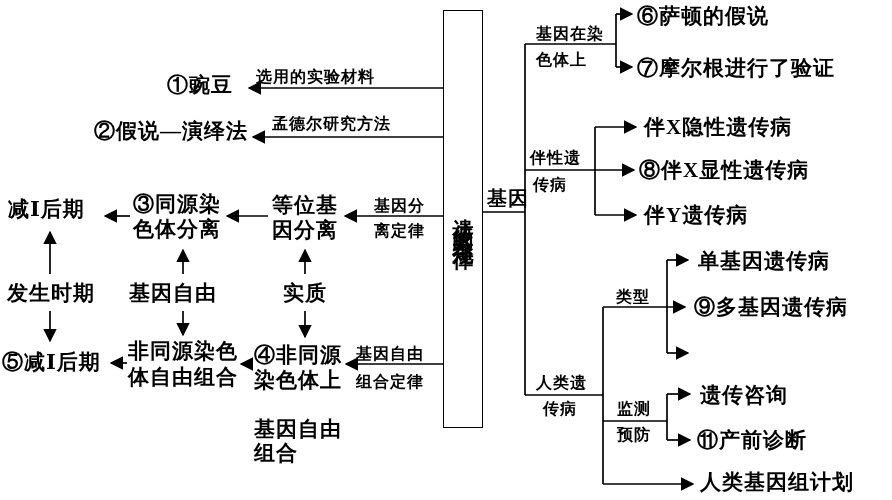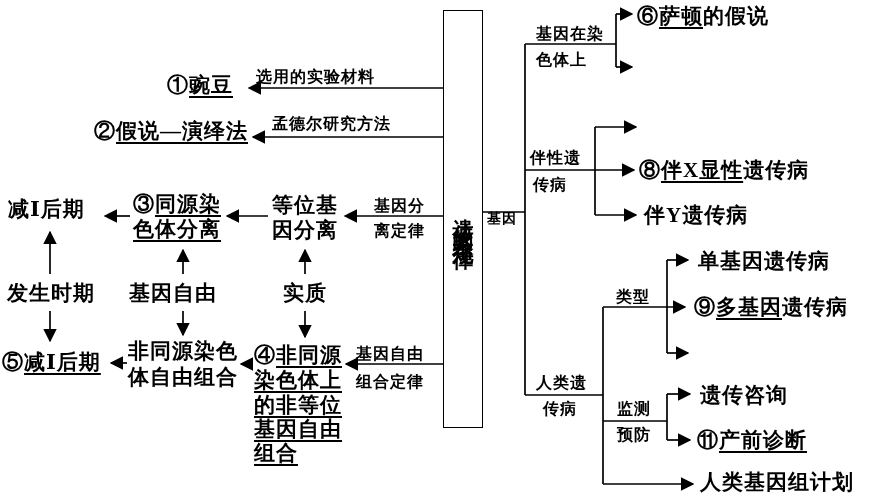--- a/index.html
+++ b/index.html
@@ -4,22 +4,22 @@
 <style>
   html,body{margin:0;padding:0;background:#ffffff;}
   #canvas{
     position:relative;width:892px;height:500px;background:#ffffff;
     font-family:"Liberation Serif","DejaVu Serif",serif;
     font-weight:bold;color:#000;overflow:hidden;
   }
   #wires{position:absolute;left:0;top:0;width:892px;height:500px;}
   .t{position:absolute;white-space:nowrap;font-size:21px;line-height:22px;letter-spacing:1px;}
   .lbl{font-size:16px;line-height:21px;}
-  .sm{font-size:14px;line-height:19px;margin-top:20px;}
-  .u{text-decoration:underline;text-decoration-thickness:1.6px;text-underline-offset:4px;}
+  .sm{font-size:20px;line-height:19px;}
+  .u{text-decoration-thickness:1.6px;text-underline-offset:4px;}
   #root-box{
     position:absolute;left:443px;top:10px;width:40px;height:418px;
     border:1.8px solid #000;box-sizing:border-box;
     display:flex;align-items:center;justify-content:center;
   }
   #root-title{
     writing-mode:vertical-rl;text-orientation:upright;
     font-size:21px;letter-spacing:5px;line-height:40px;
   }
 </style>
@@ -95,33 +95,34 @@
   <div class="t" style="left:8px;top:198px">减Ⅰ后期</div>
 
   <div class="t" style="left:7px;top:282px">发生时期</div>
   <div class="t" style="left:129px;top:282px">基因自由</div>
   <div class="t" style="left:283px;top:282px">实质</div>
 
   <div class="t lbl" style="left:356px;top:343px">基因自由</div>
   <div class="t lbl" style="left:356px;top:371px">组合定律</div>
   <div class="t" style="left:254px;top:344px"><span>④</span><span class="u">非同源</span></div>
   <div class="t" style="left:254px;top:369px"><span class="u">染色体上</span></div>
-  <div class="t" style="left:254px;top:394px"><span class="u">的非等位</span></div>
   <div class="t" style="left:254px;top:418px"><span class="u">基因自由</span></div>
   <div class="t" style="left:254px;top:442px"><span class="u">组合</span></div>
   <div class="t" style="left:128px;top:340px">非同源染色</div>
   <div class="t" style="left:128px;top:366px">体自由组合</div>
   <div class="t" style="left:2px;top:351px"><span>⑤</span><span class="u">减Ⅰ后期</span></div>
 
   <div class="t lbl" style="left:536px;top:23px">基因在染</div>
   <div class="t lbl" style="left:536px;top:49px">色体上</div>
   <div class="t" style="left:637px;top:5px"><span>⑥</span><span class="u">萨顿</span><span>的假说</span></div>
+  <div class="t" style="left:637px;top:57px"><span>⑦</span><span class="u">摩尔根</span><span>进行了验证</span></div>
 
   <div class="t lbl" style="left:530px;top:147px">伴性遗</div>
   <div class="t lbl" style="left:533px;top:174px">传病</div>
+  <div class="t" style="left:644px;top:116px">伴X隐性遗传病</div>
   <div class="t" style="left:639px;top:159px"><span>⑧</span><span class="u">伴X显性</span><span>遗传病</span></div>
   <div class="t" style="left:644px;top:204px">伴Y遗传病</div>
 
   <div class="t lbl" style="left:536px;top:372px">人类遗</div>
   <div class="t lbl" style="left:543px;top:398px">传病</div>
   <div class="t lbl" style="left:616px;top:286px">类型</div>
   <div class="t" style="left:698px;top:250px">单基因遗传病</div>
   <div class="t" style="left:694px;top:296px"><span>⑨</span><span class="u">多基因</span><span>遗传病</span></div>
   <div class="t lbl" style="left:617px;top:398px">监测</div>
   <div class="t lbl" style="left:617px;top:424px">预防</div>

